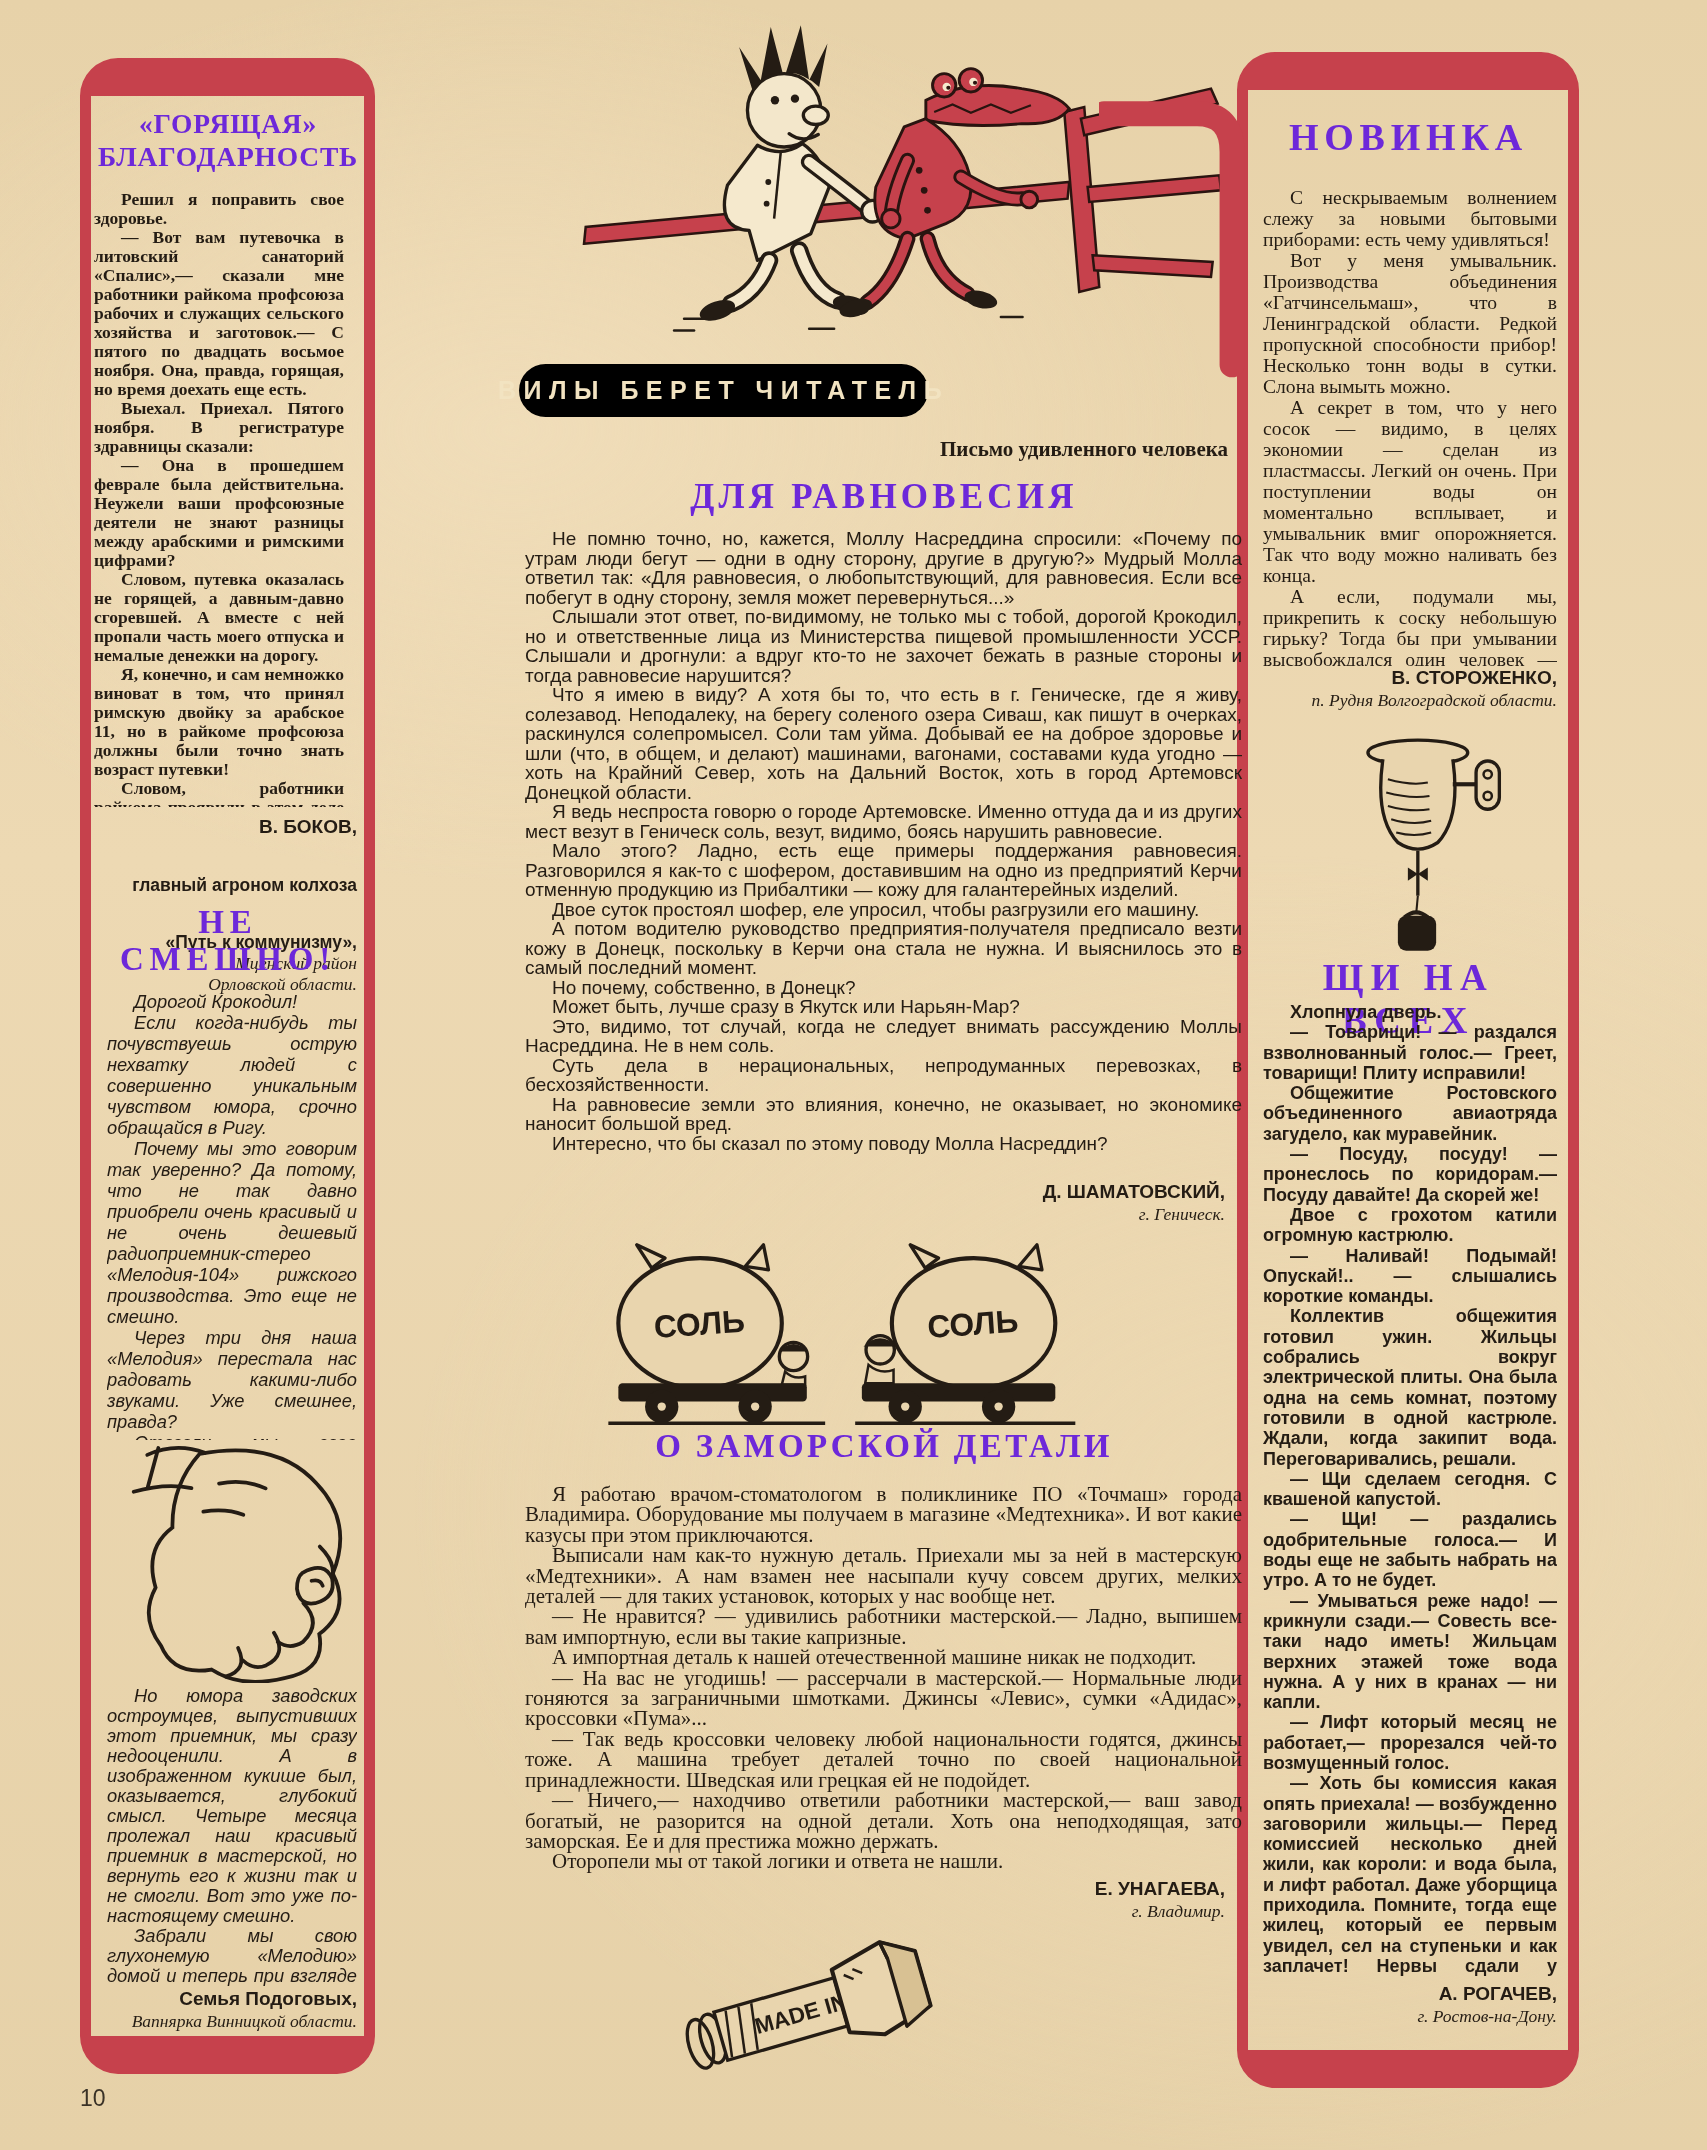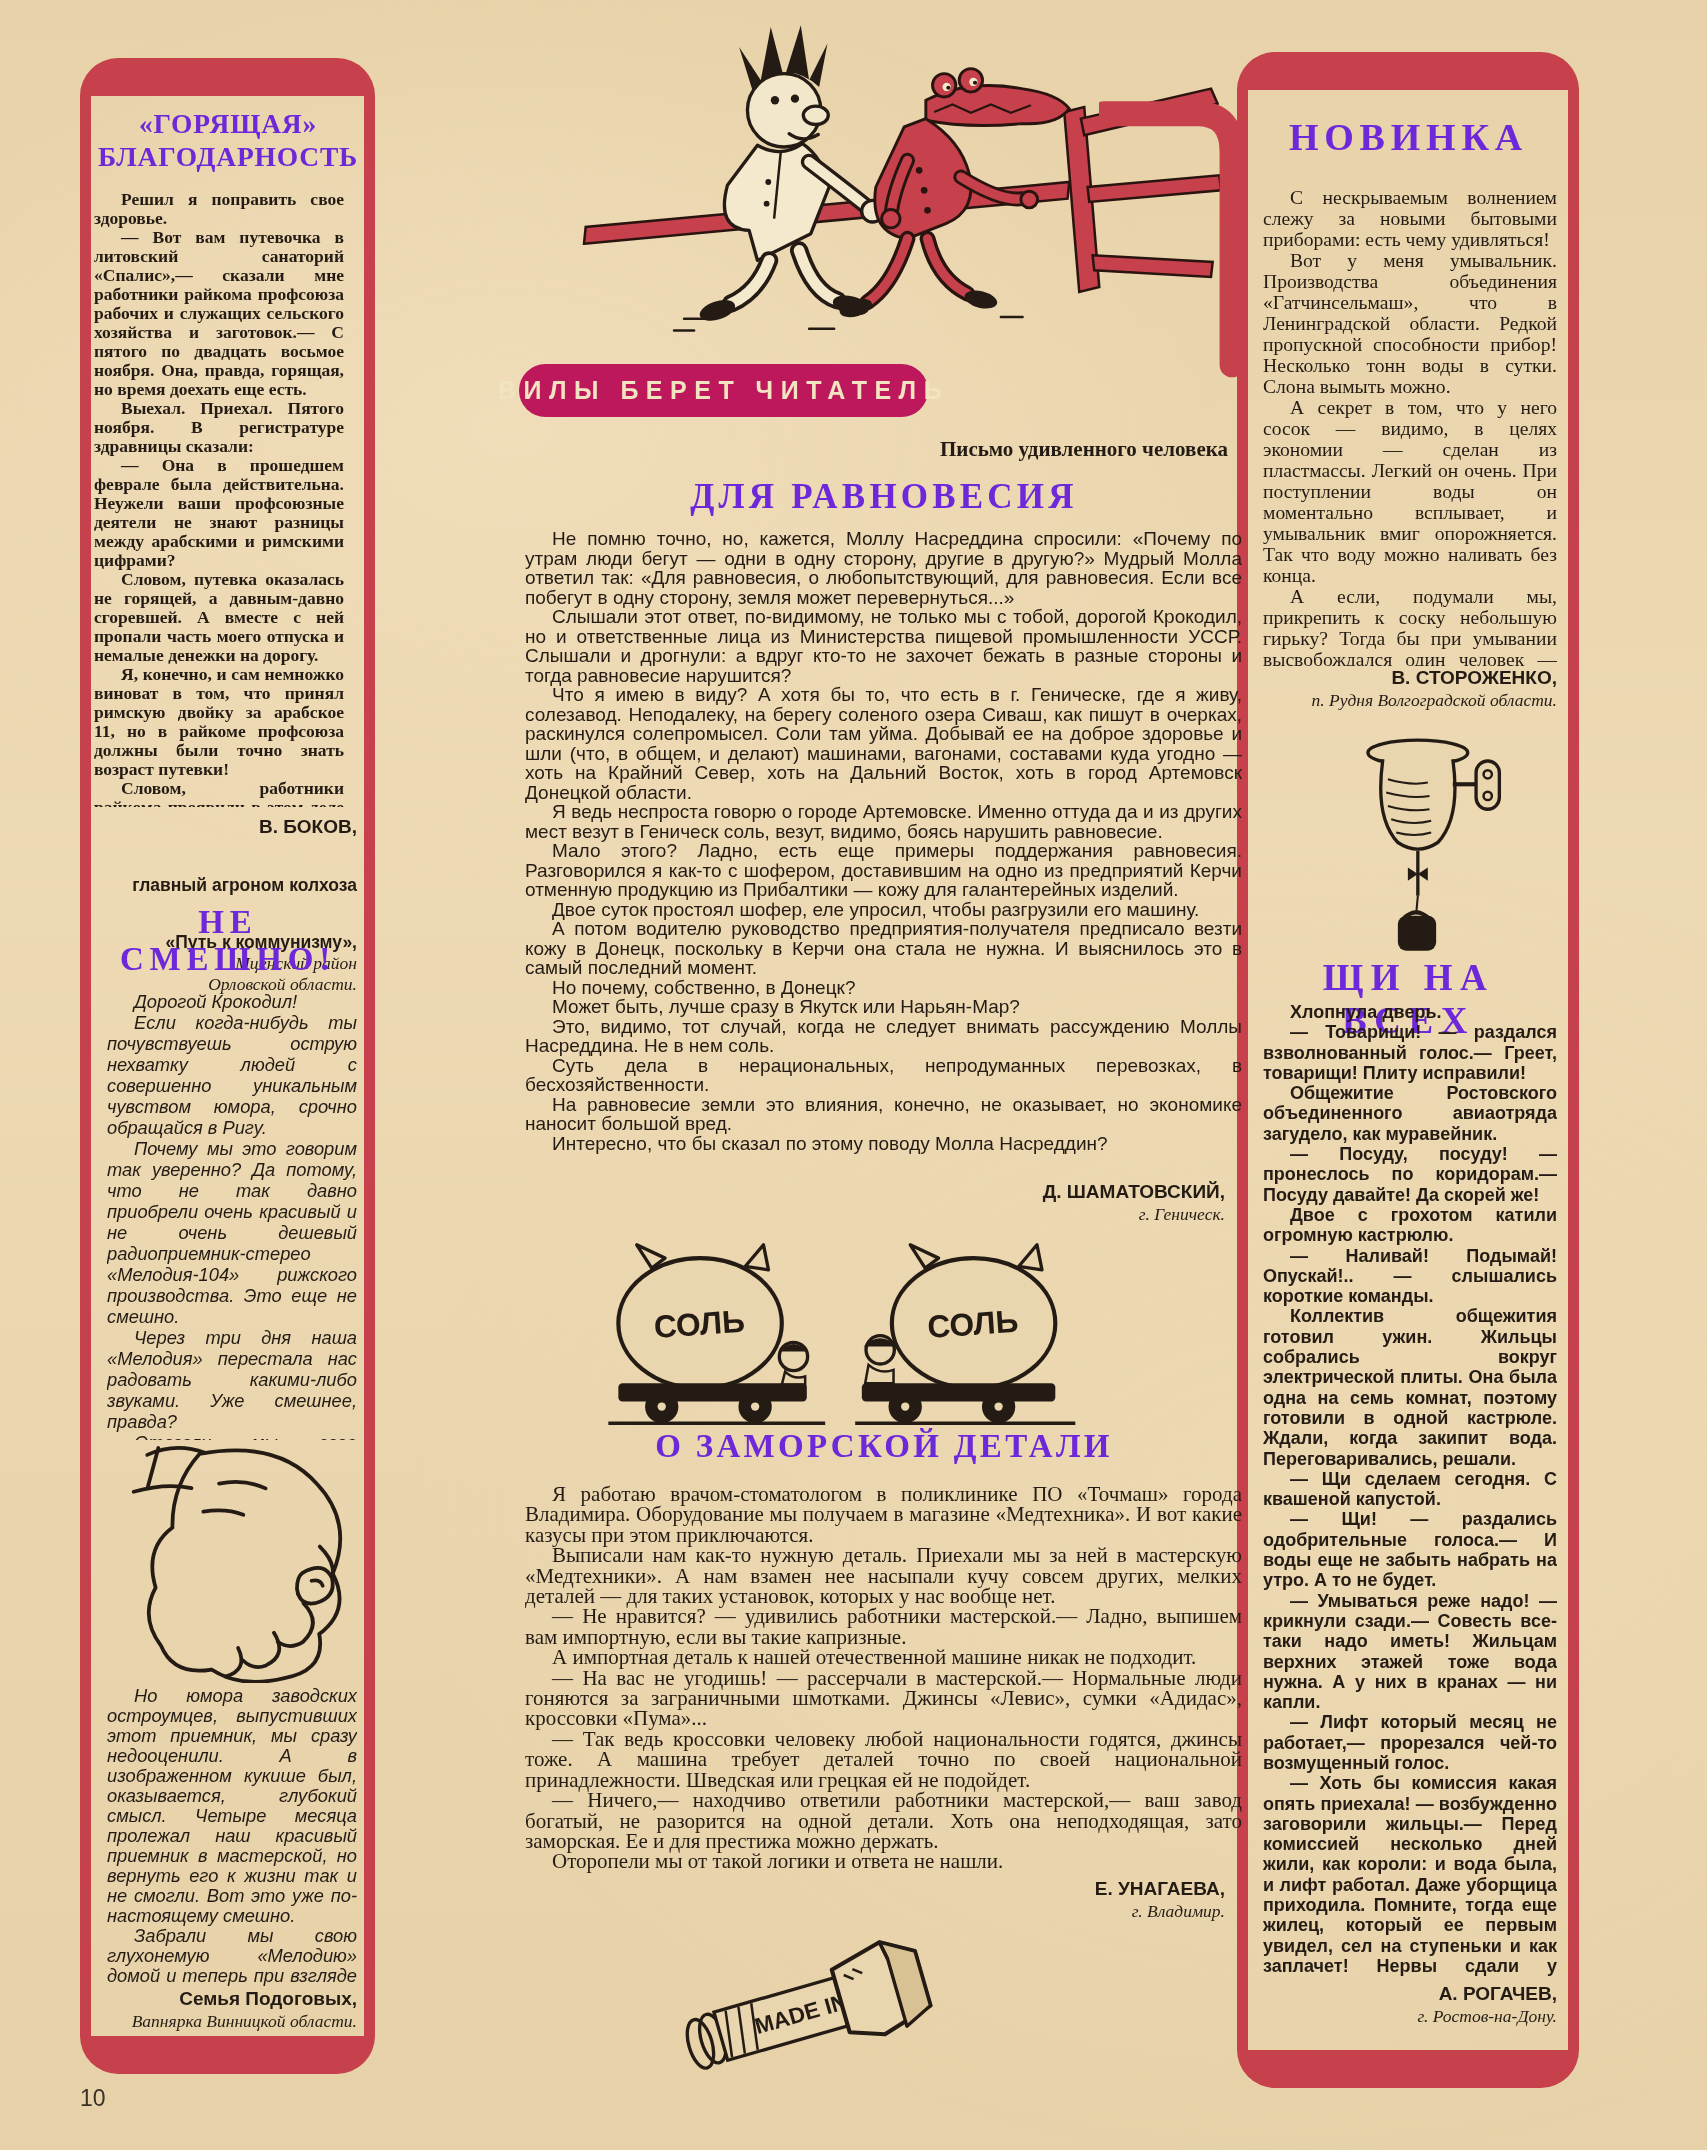--- a/index.html
+++ b/index.html
@@ -30,21 +30,21 @@
   .center-sans p{font-family:"Liberation Sans",sans-serif;font-size:19px;line-height:19.5px;}
   .center-serif p{font-family:"Liberation Serif",serif;font-size:21px;line-height:20.4px;}
   .right-serif p{font-family:"Liberation Serif",serif;font-size:19.6px;line-height:21px;}
   .right-sans p{font-family:"Liberation Sans",sans-serif;font-weight:700;font-size:18px;line-height:20.3px;}
   
   .sig{text-align:right;}
   .sig .name{font-family:"Liberation Sans",sans-serif;font-weight:700;font-size:19px;line-height:22.5px;display:block;}
   .sig .role{font-family:"Liberation Sans",sans-serif;font-weight:700;font-size:17.5px;line-height:21px;display:block;margin-top:36px;}
   .sig .place{font-family:"Liberation Serif",serif;font-style:italic;font-size:17.5px;line-height:21px;display:block;}
   
-  .banner{position:absolute;left:519px;top:364px;width:409px;height:53px;background:#be185d;
+  .banner{position:absolute;left:519px;top:364px;width:409px;height:53px;background:#000000;
           border-radius:27px;display:flex;align-items:center;justify-content:center;}
   .banner span{font-family:"Liberation Sans",sans-serif;font-weight:700;font-size:25px;
                letter-spacing:7.5px;color:#f2e3c1;white-space:nowrap;}
   .pagenum{font-family:"Liberation Sans",sans-serif;font-size:23px;color:#3a3227;}
   svg{display:block;}
 </style>
 </head>
 <body>
 
 <div class="frame" style="left:80px;top:58px;width:295px;height:2016px;"></div>

